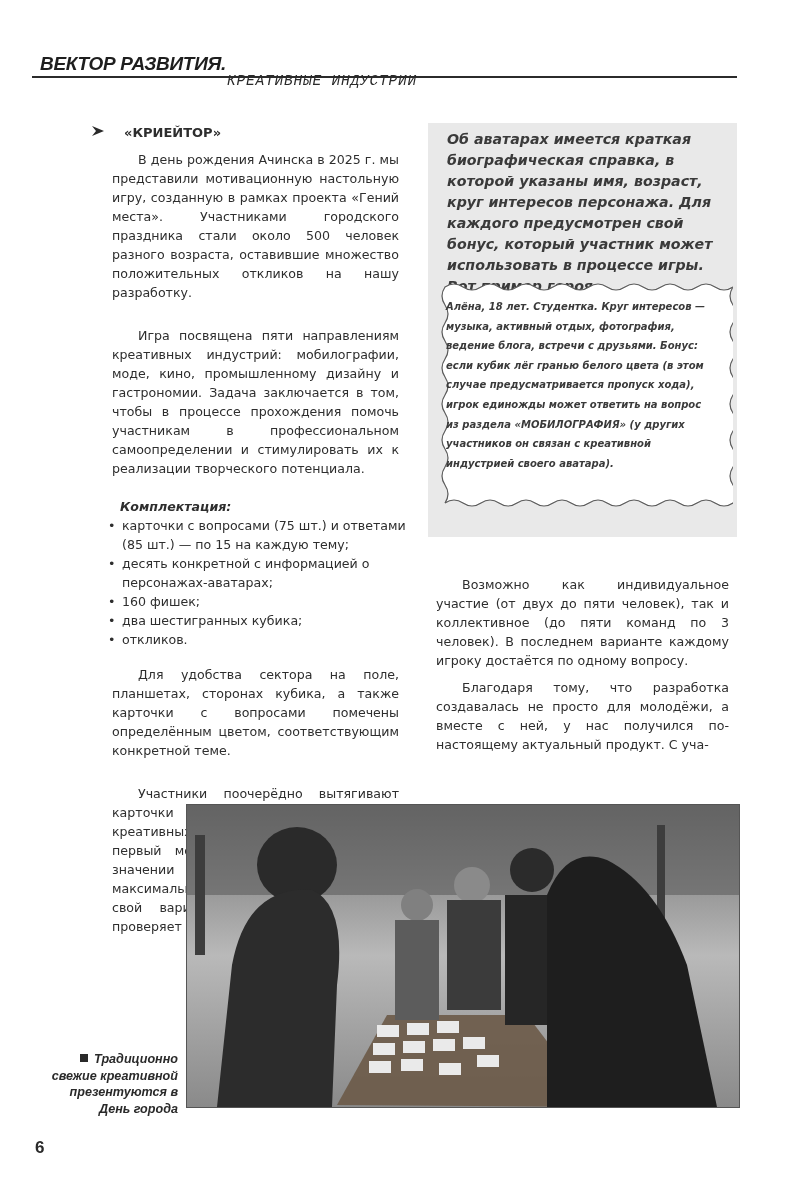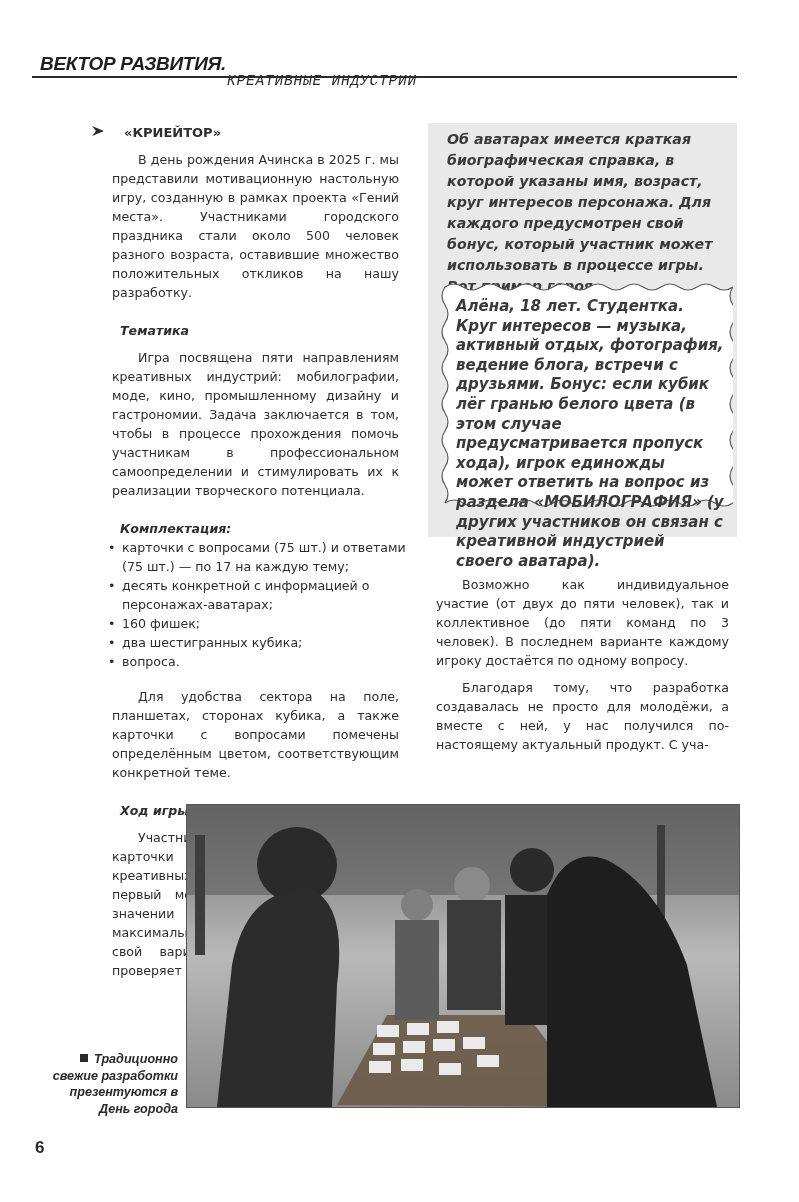--- a/index.html
+++ b/index.html
@@ -18,21 +18,21 @@
   .subhead { font-style:italic; font-weight:bold; margin:3px 0 0 16px !important; text-indent:0 !important; }
   .gap { height:8px; }
   ul.kit { list-style:none; margin:0; padding:0 0 0 2px; }
   ul.kit li { position:relative; padding-left:16px; text-align:left; }
   ul.kit li .bullet { position:absolute; left:2px; top:0; }
 
   .gray-box { position:absolute; left:428px; top:123px; width:309px; height:414px; background:#e9e9e9; }
   .gray-box .intro { position:absolute; left:19px; top:6px; width:285px; font-style:italic; font-weight:bold; font-size:14.2px; line-height:21px; color:#3a3a3a; }
   .wavy { position:absolute; left:9px; top:158px; width:296px; height:234px; }
   .wavy svg { position:absolute; left:0; top:0; }
-  .wavy .hero { position:absolute; left:19px; top:16px; width:270px; font-style:italic; font-weight:bold; font-size:15px; line-height:19.6px; color:#3a3a3a; }
+  .wavy .hero { position:absolute; left:9px; top:16px; width:270px; font-style:italic; font-weight:bold; font-size:10px; line-height:19.6px; color:#3a3a3a; }
 
   .photo { position:absolute; left:186px; top:804px; width:552px; height:302px; border:1px solid #555; overflow:hidden; background:#9a9a9a; }
   .caption { position:absolute; left:40px; top:1051px; width:138px; text-align:right; font-family:"Liberation Sans", sans-serif; font-style:italic; font-weight:bold; font-size:12.6px; line-height:16.5px; color:#2a2a2a; }
   .caption .sq { display:inline-block; width:8px; height:8px; background:#2a2a2a; margin-right:6px; vertical-align:1px; }
   .page-num { position:absolute; left:35px; top:1138px; font-family:"Liberation Sans", sans-serif; font-weight:bold; font-size:17px; color:#2a2a2a; }
 </style>
 </head>
 <body>
 
 <div class="header">
@@ -44,35 +44,33 @@
   <div class="section-title">
     <span class="arrow">
       <svg width="12" height="10" viewBox="0 0 12 10">
           <path d="M0 0 L12 5 L0 10 L4 5 Z" fill="#2a2a2a"></path>
         </svg>
     </span>
     <span>«КРИЕЙТОР»</span>
   </div>
   <p>В день рождения Ачинска в 2025 г. мы представили мотивационную настольную игру, созданную в рамках проекта «Гений места». Участниками городского праздника стали около 500 человек разного возраста, оставившие множество положительных откликов на нашу разработку.</p>
   <div class="gap"></div>
-  <p class="subhead">Тематика</p>
   <p>Игра посвящена пяти направлениям креативных индустрий: мобилографии, моде, кино, промышленному дизайну и гастрономии. Задача заключается в том, чтобы в процессе прохождения помочь участникам в профессиональном самоопределении и стимулировать их к реализации творческого потенциала.</p>
   <div class="gap"></div>
   <p class="subhead">Комплектация:</p>
   <ul class="kit">
-    <li><span class="bullet">•</span><span>карточки с вопросами (75 шт.) и ответами (75 шт.) — по 17 на каждую тему;</span></li>
+    <li><span class="bullet">•</span><span>карточки с вопросами (75 шт.) и ответами (85 шт.) — по 15 на каждую тему;</span></li>
     <li><span class="bullet">•</span><span>десять конкретной с информацией о персонажах-аватарах;</span></li>
     <li><span class="bullet">•</span><span>160 фишек;</span></li>
     <li><span class="bullet">•</span><span>два шестигранных кубика;</span></li>
-    <li><span class="bullet">•</span><span>вопроса.</span></li>
+    <li><span class="bullet">•</span><span>откликов.</span></li>
   </ul>
   <div class="gap"></div>
   <p>Для удобства сектора на поле, планшетах, сторонах кубика, а также карточки с вопросами помечены определённым цветом, соответствующим конкретной теме.</p>
   <div class="gap"></div>
-  <p class="subhead">Ход игры</p>
   <p>Участники поочерёдно вытягивают карточки с вопросами по теме креативных индустрий, например: кто первый модный дизайнер, при каком значении диафрагмы получается максимально размытый фон. Озвучив свой вариант, игрок (или команда) проверяет себя, открывая соот-</p>
 </div>
 
 <div class="gray-box">
   <div class="intro">Об аватарах имеется краткая биографическая справка, в которой указаны имя, возраст, круг интересов персонажа. Для каждого предусмотрен свой бонус, который участник может использовать в процессе игры. Вот пример героя.</div>
   <div class="wavy">
     <svg width="296" height="234" viewBox="0 0 296 234">
       <path d="M8 6
         q9 -6 18 0 t18 0 t18 0 t18 0 t18 0 t18 0 t18 0 t18 0 t18 0 t18 0 t18 0 t18 0 t18 0 t18 0 t18 0 t18 0
         q-6 9 0 18 t0 18 t0 18 t0 18 t0 18 t0 18 t0 18 t0 18 t0 18 t0 18 t0 18 t0 18
@@ -121,16 +119,16 @@
     <rect x="208" y="115" width="44" height="100" fill="#5c5c5c"></rect>
     <circle cx="285" cy="80" r="18" fill="#8a8a8a"></circle>
     <rect x="260" y="95" width="54" height="110" fill="#3b3b3b"></rect>
     <circle cx="345" cy="65" r="22" fill="#2b2b2b"></circle>
     <rect x="318" y="90" width="60" height="130" fill="#262626"></rect>
     <path d="M360 90 Q380 40 420 55 Q470 80 500 160 L530 302 L360 302 Z" fill="#1e1e1e"></path>
   </svg>
 </div>
 
 <div class="caption">
-  <span class="sq"></span><span>Традиционно свежие разработки презентуются в День города</span>
+  <span class="sq"></span><span>Традиционно свежие креативной презентуются в День города</span>
 </div>
 
 <div class="page-num">6</div>
 
 </body></html>

